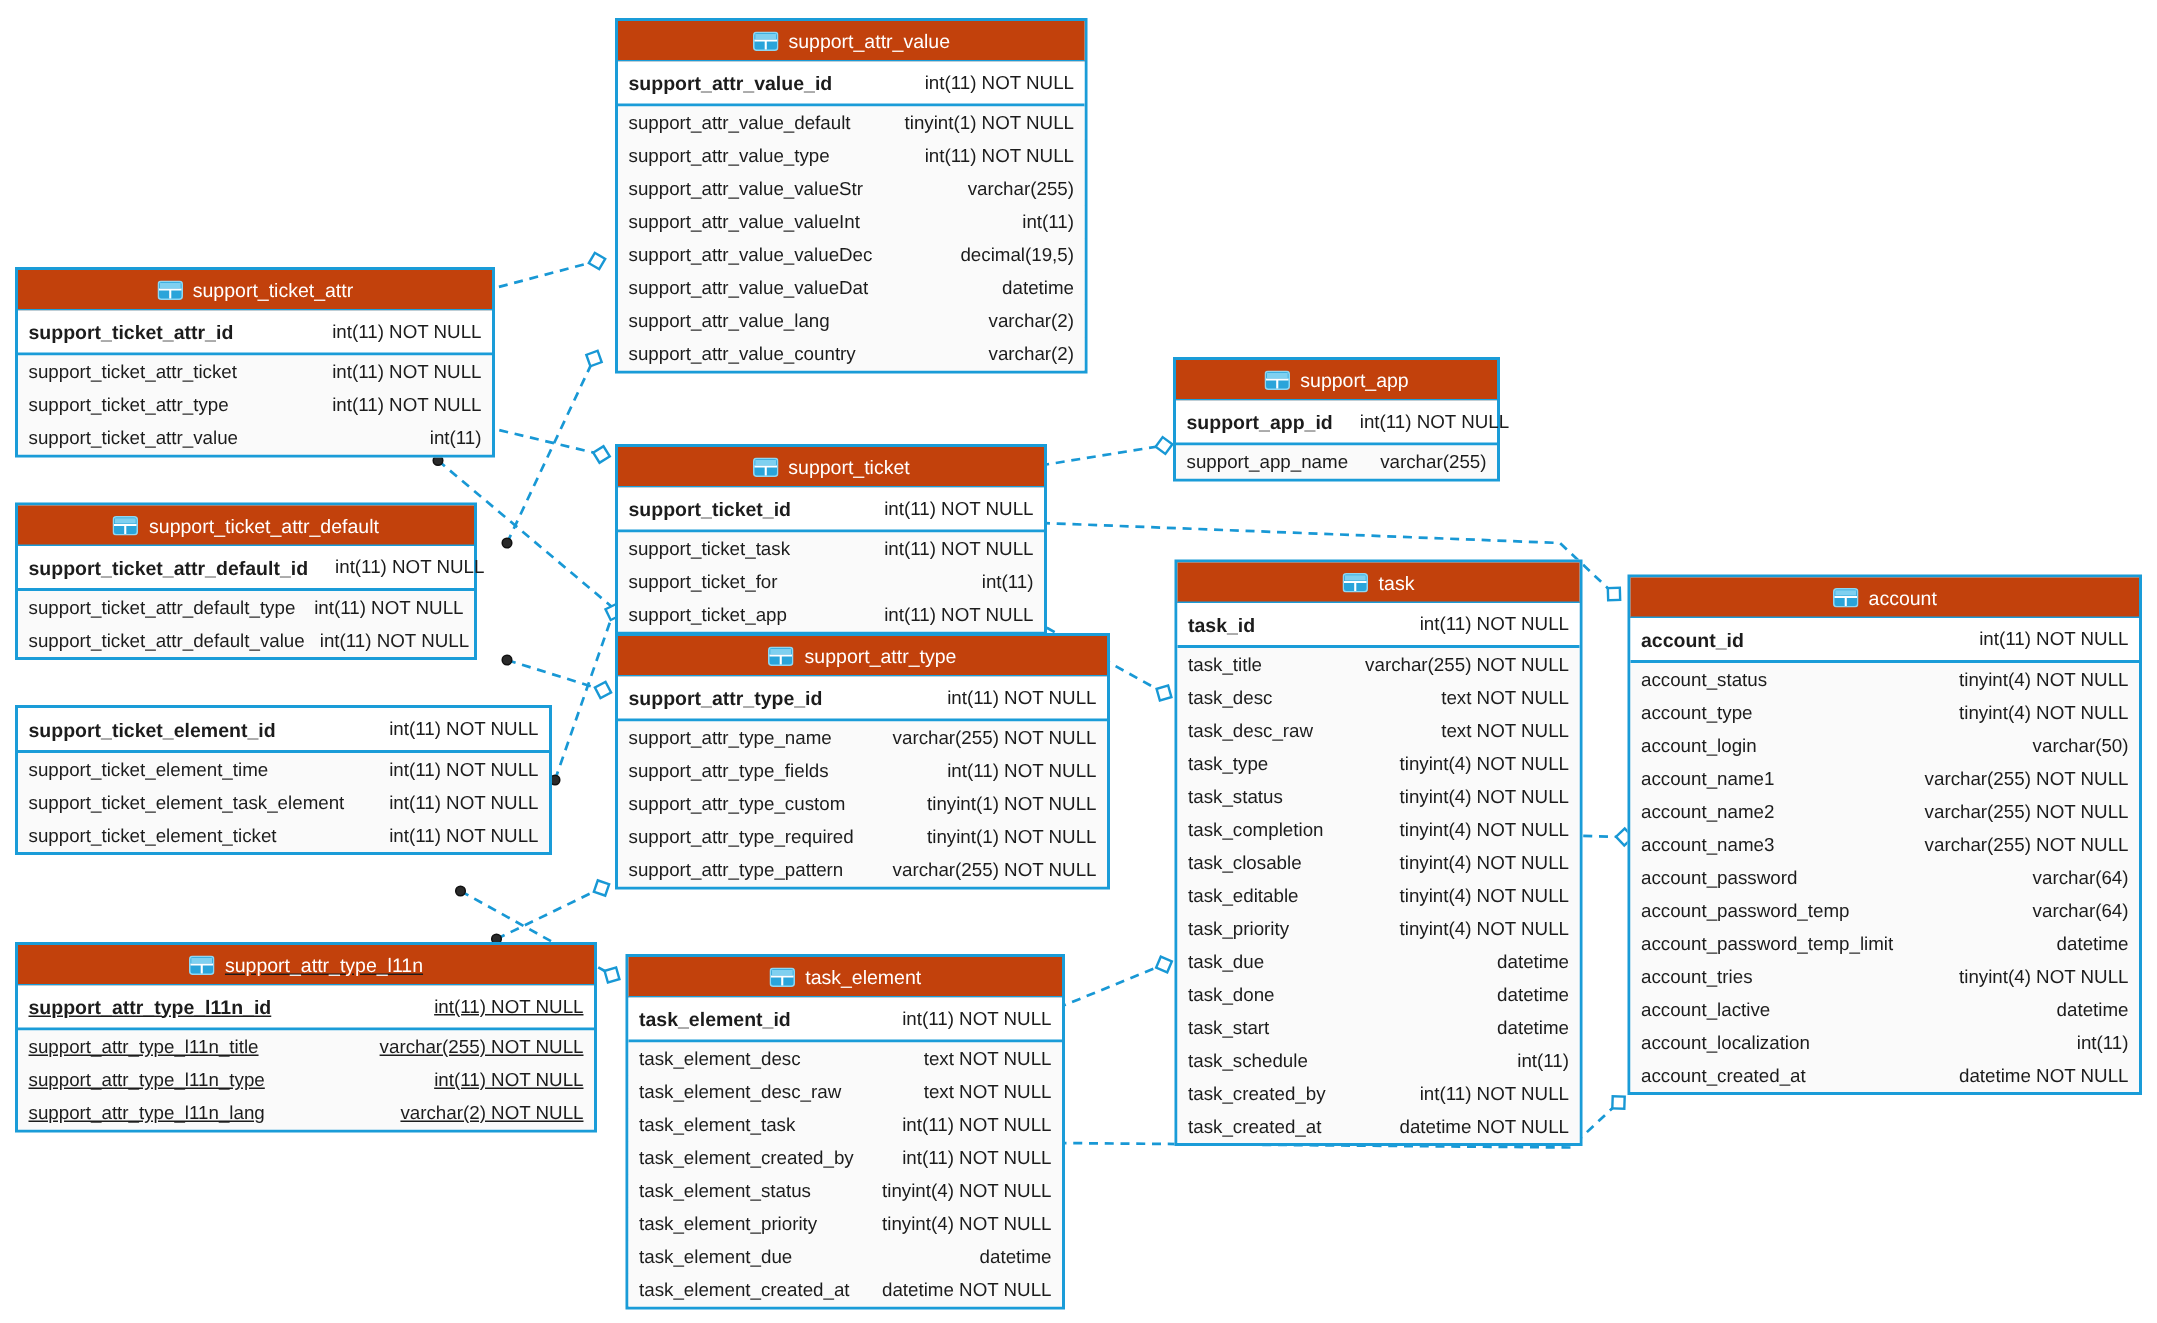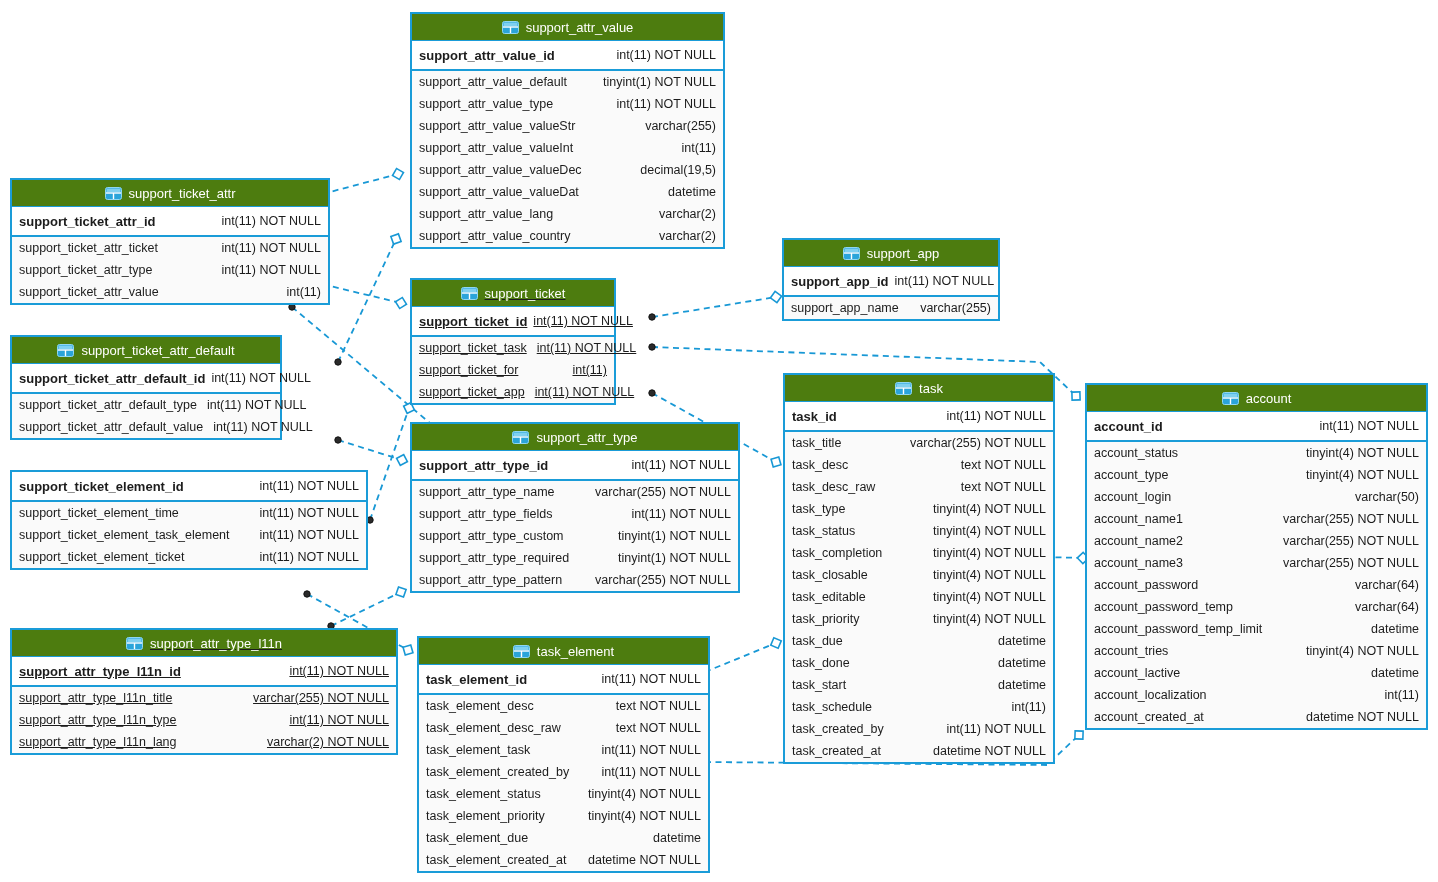--- a/index.html
+++ b/index.html
@@ -8,28 +8,28 @@
     font-family:"Liberation Sans","DejaVu Sans",sans-serif;
   }
   #canvas{position:relative;width:1438px;height:882px;background:#ffffff;}
   #rel-layer{position:absolute;left:0;top:0;width:1438px;height:882px;}
   .rel-line{fill:none;stroke:#1898d5;stroke-width:1.8;stroke-dasharray:6 4.5;}
   .db-table{
     position:absolute;border:2px solid #1a9cd8;background:#fafafa;
     box-sizing:border-box;font-size:12.5px;color:#1c1c1c;
   }
   .tbl-header{
-    background:#4d7c0f;color:#ffffff;height:26px;
+    background:#c2410c;color:#ffffff;height:26px;
     display:flex;align-items:center;justify-content:center;gap:7px;
     font-size:13px;white-space:nowrap;border-bottom:1px solid #1a9cd8;
   }
   .tbl-icon{flex:0 0 auto;display:block;}
   .pk-row{
     background:#ffffff;height:28px;display:flex;align-items:center;
-    justify-content:space-between;gap:6px;padding:0 7px;
+    justify-content:space-between;gap:18px;padding:0 7px;
     border-bottom:2px solid #1a9cd8;white-space:nowrap;
   }
   .pk-row .col-name{font-weight:bold;font-size:13px;}
   .col-row{
     height:22px;display:flex;align-items:center;justify-content:space-between;
     gap:10px;padding:0 7px;white-space:nowrap;background:#fafafa;
   }
   .col-name{text-align:left;}
   .col-type{text-align:right;}
 </style>
@@ -177,21 +177,21 @@
         </div>
         <div class="col-row">
           <span class="col-name">support_ticket_attr_type</span>
           <span class="col-type">int(11) NOT NULL</span>
         </div>
         <div class="col-row">
           <span class="col-name">support_ticket_attr_value</span>
           <span class="col-type">int(11)</span>
         </div>
       </div>
-      <div class="db-table" style="left: 10px; top: 335px; width: 272px;">
+      <div class="db-table" style="left: 10px; top: 335px; width: 308px;">
         <div class="tbl-header">
           <svg class="tbl-icon" width="17" height="13" viewBox="0 0 17 13">
             <rect x="0.5" y="0.5" width="16" height="12" rx="2" fill="#2aa4da" stroke="#8ed6f2" stroke-width="1"></rect>
             <rect x="1.5" y="1.5" width="14" height="3.5" fill="#7fd0f0"></rect>
             <line x1="1" y1="6" x2="16" y2="6" stroke="#ffffff" stroke-width="1.4"></line>
             <line x1="8.5" y1="6" x2="8.5" y2="12" stroke="#ffffff" stroke-width="1.4"></line>
           </svg>
           <span>support_ticket_attr_default</span>
         </div>
         <div class="pk-row">
@@ -245,21 +245,21 @@
         </div>
         <div class="col-row">
           <span class="col-name">support_attr_type_l11n_type</span>
           <span class="col-type">int(11) NOT NULL</span>
         </div>
         <div class="col-row">
           <span class="col-name">support_attr_type_l11n_lang</span>
           <span class="col-type">varchar(2) NOT NULL</span>
         </div>
       </div>
-      <div class="db-table" style="left: 410px; top: 278px; width: 206px; text-decoration: underline;">
+      <div class="db-table" style="left: 410px; top: 296px; width: 288px;">
         <div class="tbl-header">
           <svg class="tbl-icon" width="17" height="13" viewBox="0 0 17 13">
             <rect x="0.5" y="0.5" width="16" height="12" rx="2" fill="#2aa4da" stroke="#8ed6f2" stroke-width="1"></rect>
             <rect x="1.5" y="1.5" width="14" height="3.5" fill="#7fd0f0"></rect>
             <line x1="1" y1="6" x2="16" y2="6" stroke="#ffffff" stroke-width="1.4"></line>
             <line x1="8.5" y1="6" x2="8.5" y2="12" stroke="#ffffff" stroke-width="1.4"></line>
           </svg>
           <span>support_ticket</span>
         </div>
         <div class="pk-row">

